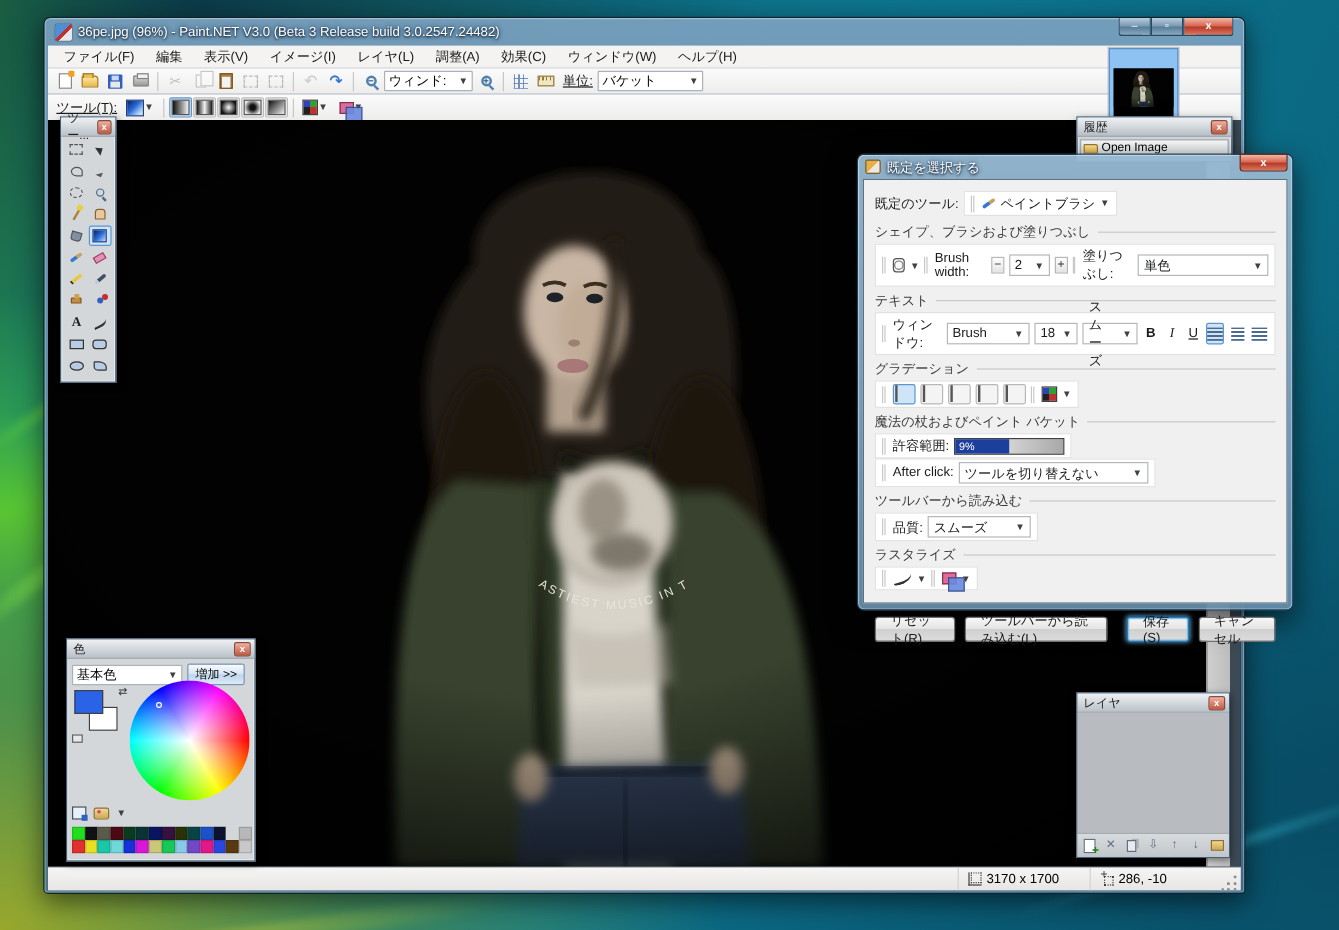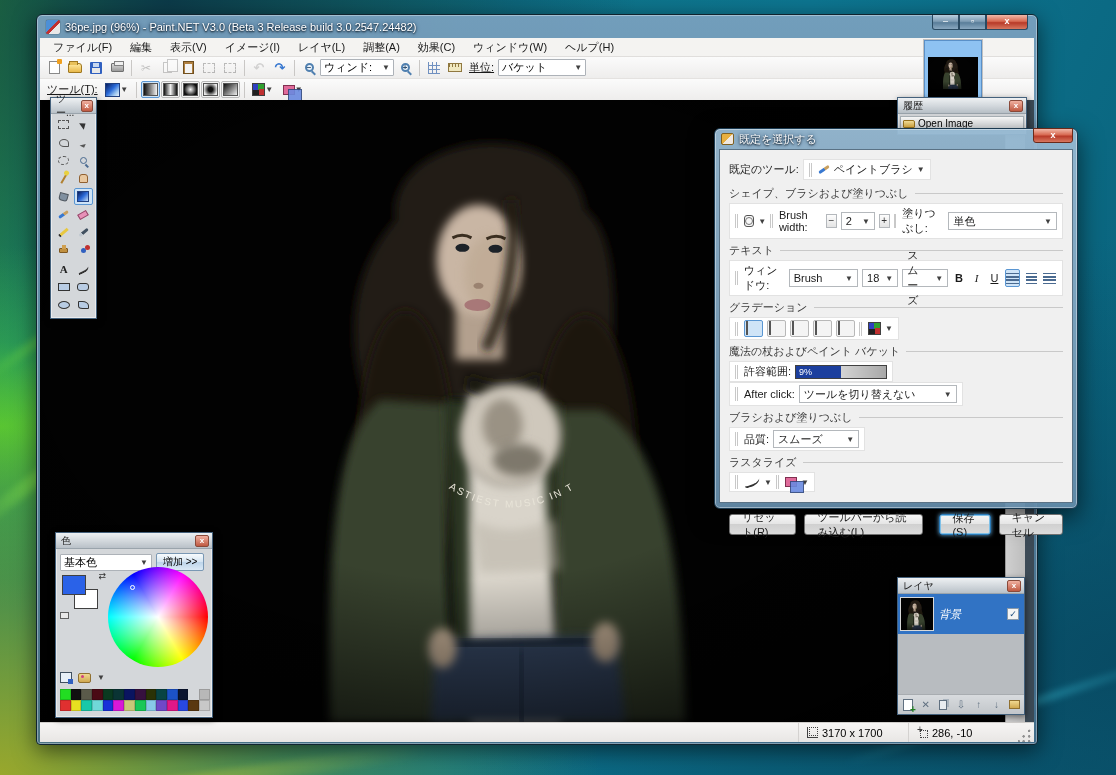--- a/index.html
+++ b/index.html
@@ -635,29 +635,20 @@
     </div>
   </div>
 </div>
 
 <div class="panel layers-panel">
   <div class="ptitle">
     <span>レイヤ</span>
     <span class="pclose">x</span>
   </div>
   <div class="layers-body">
-    <div class="layer-row">
-      <div class="layer-thumb">
-        <svg viewBox="0 0 964 622" preserveAspectRatio="xMidYMid slice" width="32" height="32">
-            <use href="#portrait"></use>
-          </svg>
-      </div>
-      <span class="layer-name">背景</span>
-      <span class="layer-check">✓</span>
-    </div>
     <div class="layer-fill"></div>
     <div class="layers-toolbar">
       <span class="lt">
           <span class="i-addlayer"></span>
         </span>
       <span class="lt">✕</span>
       <span class="lt">
           <span class="i-dup"></span>
         </span>
       <span class="lt">⇩</span>
@@ -776,21 +767,21 @@
     <div class="wstrip">
       <span class="gripline"></span>
       <span>After click:</span>
       <span class="dcombo" style="width:158px;">
         <span>ツールを切り替えない</span>
         <span class="caret" style="margin-left:auto;">▼</span>
       </span>
     </div>
 
     <div class="sect">
-        <span>ブラシおよび塗りつぶし</span>
+        <span>ツールバーから読み込む</span>
         <span class="rule"></span>
       </div>
     <div class="wstrip">
       <span class="gripline"></span>
       <span>品質:</span>
       <span class="dcombo" style="width:86px;">
         <span>スムーズ</span>
         <span class="caret" style="margin-left:auto;">▼</span>
       </span>
     </div>

